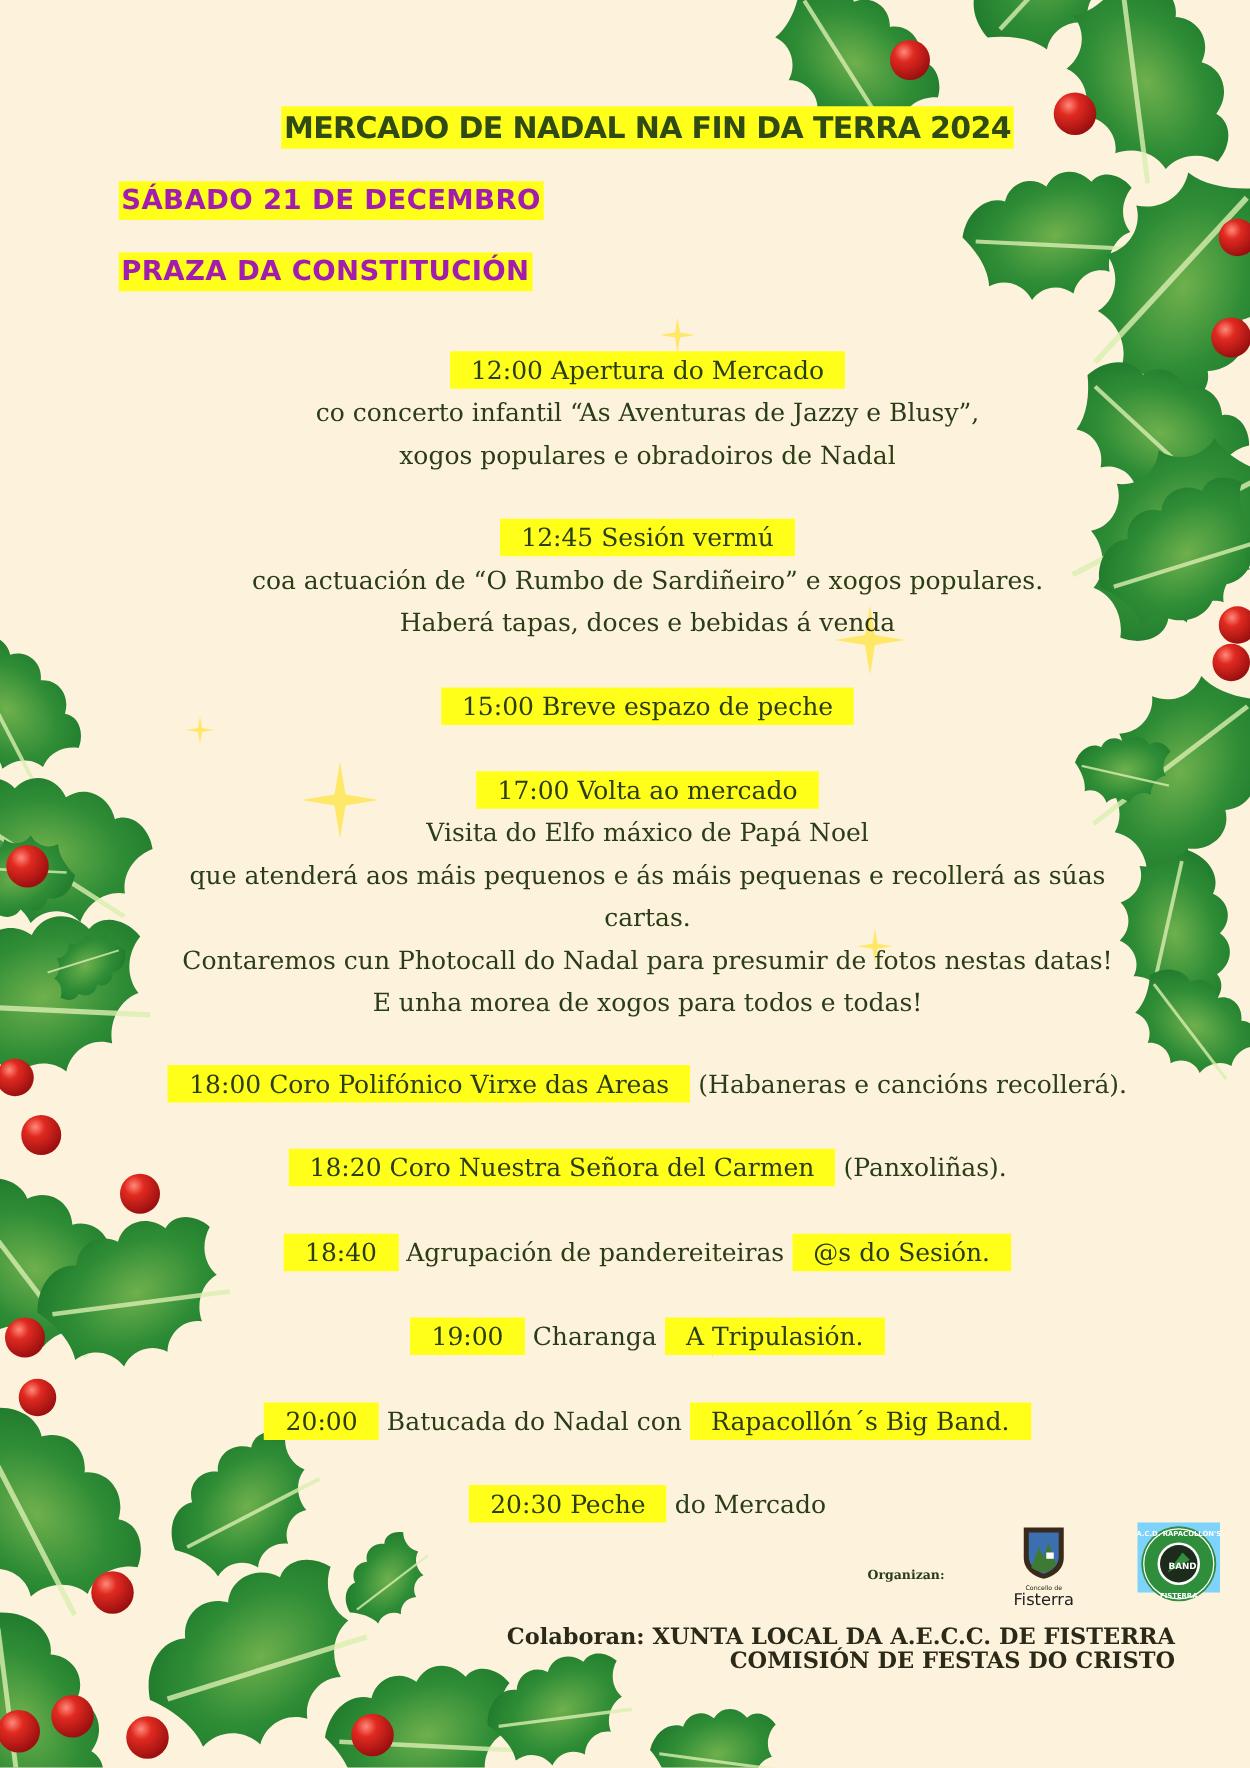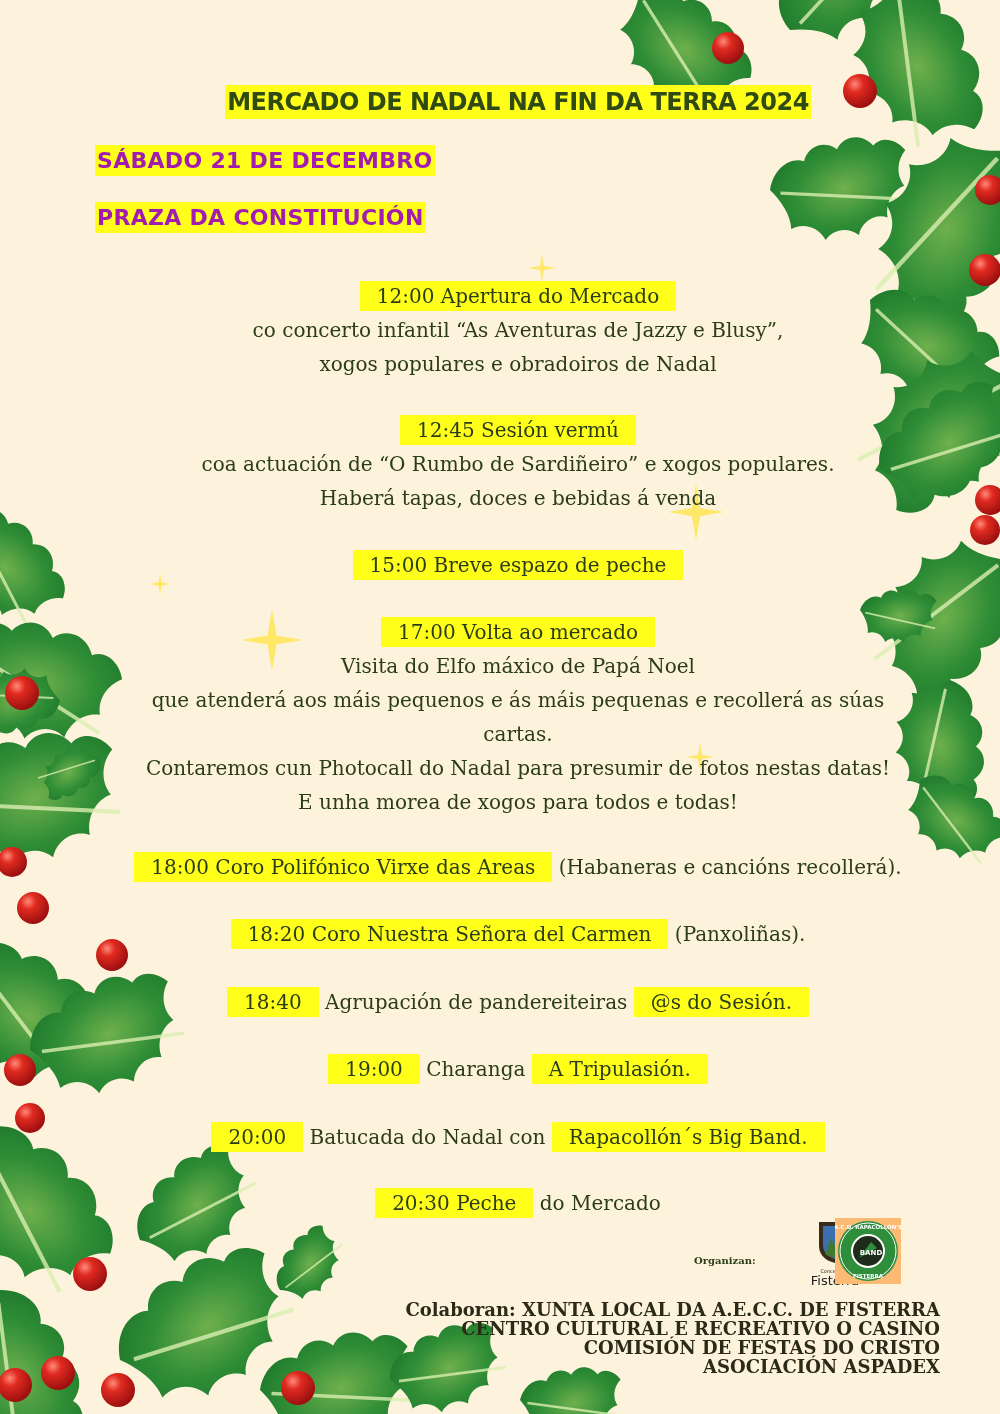--- a/index.html
+++ b/index.html
@@ -28,21 +28,21 @@
     position:absolute; left:0; width:1036px; text-align:center;
     font-size:20px; line-height:34px; color:#2b3d16;
   }
   .prog .hl { padding:3px 17px; }
   .line { display:block; white-space:nowrap; }
   .org {
     position:absolute; top:1255px; left:694px;
     font-family:"DejaVu Serif", serif; font-weight:bold; font-size:10px; color:#2b3d16;
   }
   .logo1 { position:absolute; top:1220px; left:806px; width:58px; height:68px; text-align:center; }
-  .logo2 { position:absolute; top:1218px; left:835px; width:66px; height:66px; background:#fdba74; }
+  .logo2 { position:absolute; top:1218px; left:910px; width:66px; height:56px; background:#7dd3fc; }
   .collab {
     position:absolute; top:1300px; right:60px; text-align:right;
     font-size:18px; line-height:19px; font-weight:bold; color:#2b2a18;
     font-family:"DejaVu Serif", serif;
   }
 </style>
 </head>
 <body>
 
 <svg class="deco" width="1000" height="1414" viewBox="0 0 1000 1414">
@@ -207,18 +207,16 @@
       <circle cx="33" cy="33" r="15" fill="#1d2b1a"></circle>
       <path d="M24,40 L36,24 L42,30 Z" fill="#2f8e3b"></path>
       <text x="36" y="37" font-family="DejaVu Sans, sans-serif" font-size="7" font-weight="bold" fill="#fff" text-anchor="middle">BAND</text>
       <text x="33" y="11" font-family="DejaVu Sans, sans-serif" font-size="5.5" font-weight="bold" fill="#fff" text-anchor="middle">A.C.D. RAPACOLLÓN'S</text>
       <text x="33" y="60" font-family="DejaVu Sans, sans-serif" font-size="5.5" font-weight="bold" fill="#fff" text-anchor="middle">FISTERRA</text>
     </svg>
   </div>
 
   <div class="collab">
     <div><span>Colaboran:</span> <span>XUNTA LOCAL DA A.E.C.C. DE FISTERRA</span></div>
-    <div>CENTRO CULTURAL E RECREATIVO O CASINO</div>
     <div>COMISIÓN DE FESTAS DO CRISTO</div>
-    <div>ASOCIACIÓN ASPADEX</div>
   </div>
 
 </div>
 
 </body></html>

